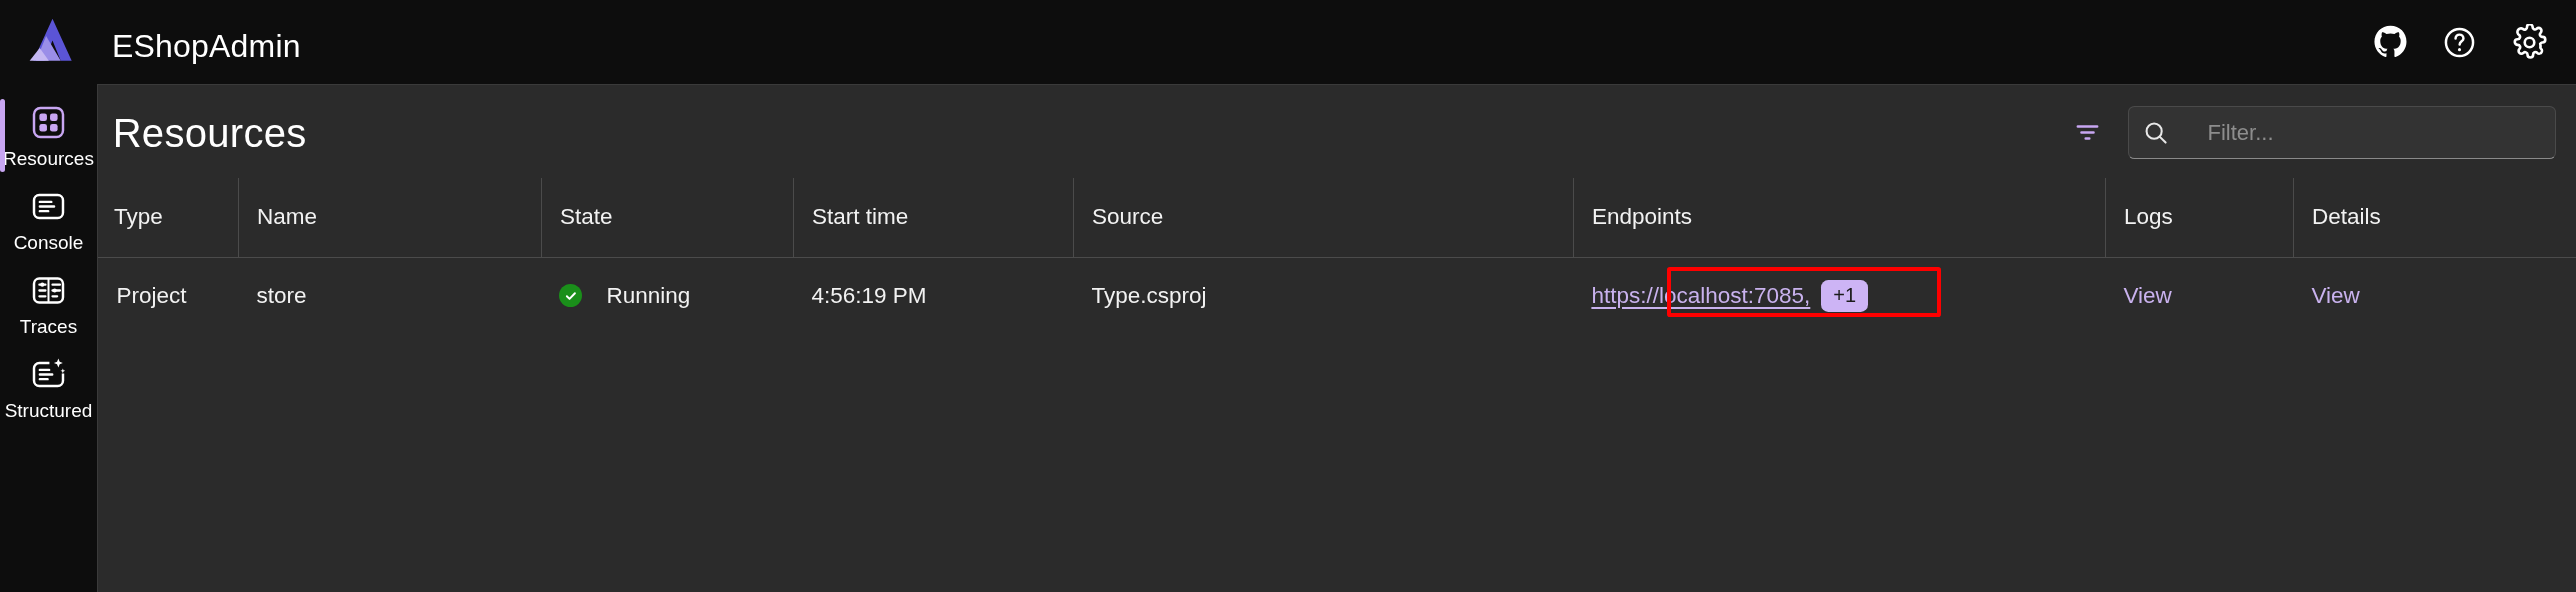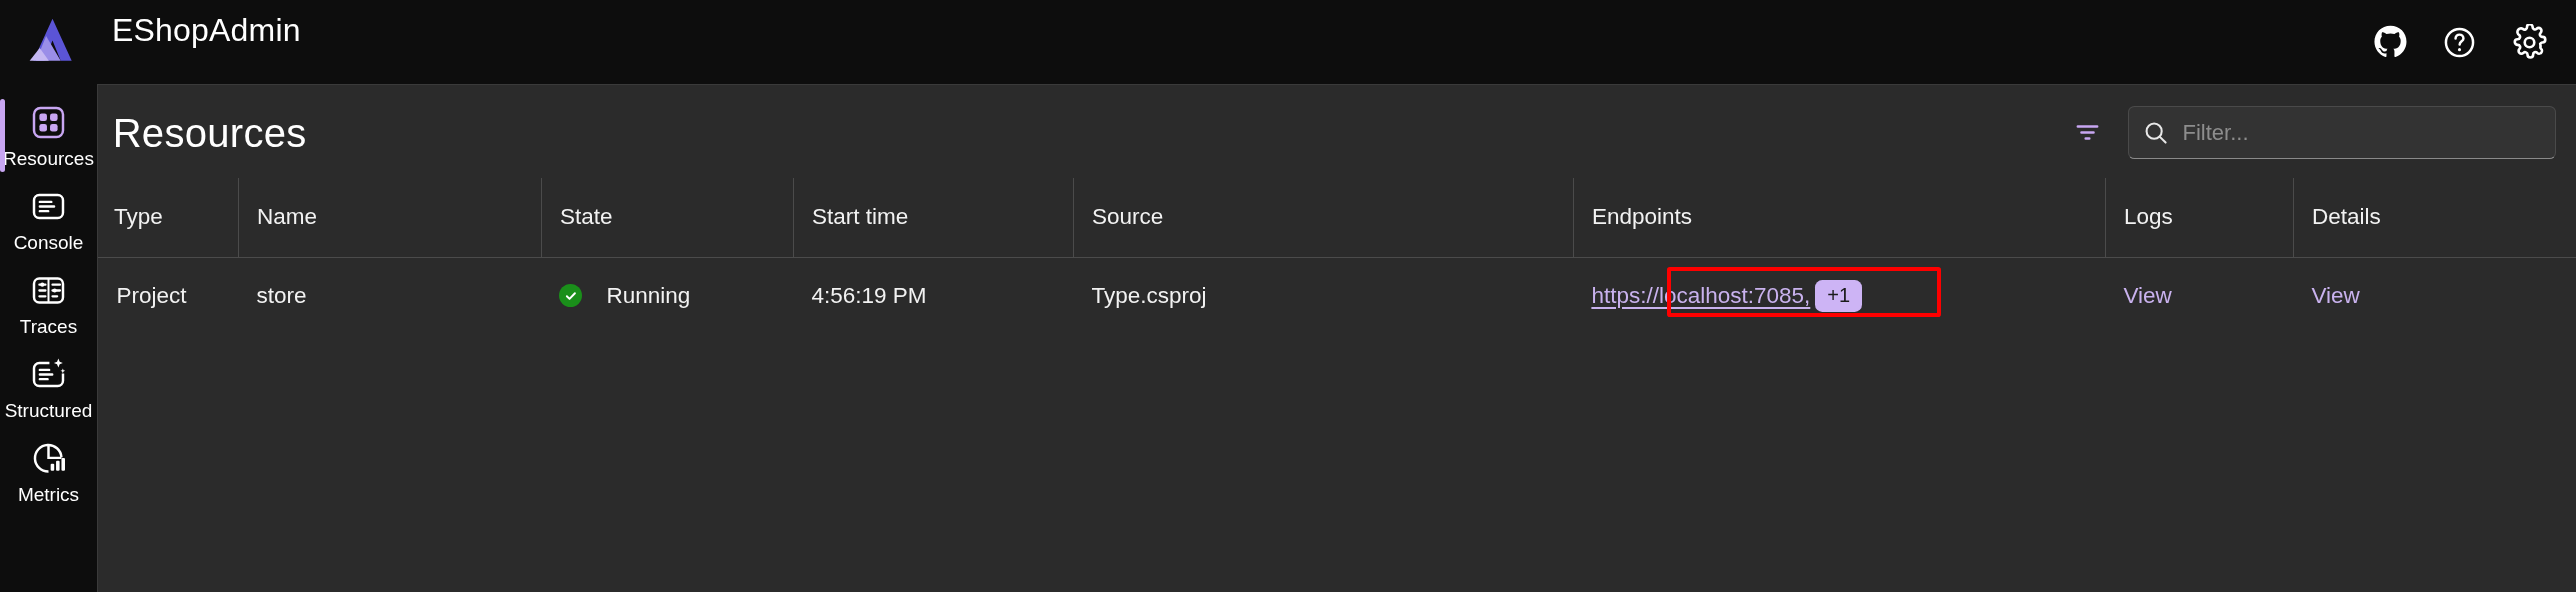--- a/index.html
+++ b/index.html
@@ -11,21 +11,21 @@
   }
   #app { position: relative; width: 2576px; height: 592px; background: #0d0d0d; }
 
   
   .topbar {
     position: absolute; left: 0; top: 0; width: 2576px; height: 84px;
     background: #0d0d0d; display: flex; align-items: center;
   }
   .brand-logo { position: absolute; left: 24px; top: 14.7px; width: 57px; height: 53px; }
   .app-title {
-    position: absolute; left: 112px; top: 12px;
+    position: absolute; left: 112px; top: 28px;
     font-size: 32px; color: #ffffff; letter-spacing: 0.2px; white-space: nowrap;
   }
   .top-actions {
     position: absolute; right: 26px; top: 0; height: 84px;
     display: flex; align-items: center; gap: 27.5px;
   }
   .top-icon {
     width: 42px; height: 42px; display: flex; align-items: center; justify-content: center;
     color: #ffffff; cursor: pointer;
   }
@@ -66,21 +66,21 @@
     cursor: pointer; color: #c8a6f2;
   }
   .search-box {
     width: 428px; height: 53px; background: #333333;
     border: 0.9px solid #4a4a4a; border-bottom: 0.9px solid #8a8a8a; border-radius: 6.4px;
     display: flex; align-items: center; padding: 0 13px; gap: 13px;
   }
   .search-ico { color: #e8e8e8; display: flex; align-items: center; }
   .search-box input {
     flex: 1; background: transparent; border: none; outline: none;
-    color: #e8e8e8; font-size: 22px; font-family: "Liberation Sans", sans-serif;
+    color: #e8e8e8; font-size: 22px; font-family: "Liberation Sans", sans-serif; margin-left: 25px;
   }
   .search-box input::placeholder { color: #8d8d8d; }
 
   
   .tbl { width: 100%; border-collapse: collapse; table-layout: fixed; }
   .tbl thead th {
     text-align: left; font-weight: 400; font-size: 22.5px; color: #f2f2f2;
     height: 79px; padding: 0 0 0 18.4px; vertical-align: middle;
     border-bottom: 0.9px solid #4b4b4b; border-left: 0.9px solid #4b4b4b;
     position: relative;
@@ -101,21 +101,21 @@
 
   .state-cell { display: flex; align-items: center; gap: 24px; }
   .dot-ok {
     width: 23px; height: 23px; border-radius: 50%; background: #1a8f1a;
     display: flex; align-items: center; justify-content: center; flex: none;
   }
   .link {
     color: #c9b2ee; text-decoration: none; cursor: pointer; font-size: 22.5px;
   }
   .link.underline { text-decoration: underline; text-underline-offset: 3.7px; }
-  .endpoint-wrap { display: flex; align-items: center; gap: 5px; }
+  .endpoint-wrap { display: flex; align-items: center; gap: 11px; }
   .badge-more {
     background: #cdb4f5; color: #1b1b1b; font-size: 20px;
     border-radius: 7.3px; padding: 4.6px 12px; line-height: 1.15; white-space: nowrap;
   }
 
   
   .hl-box {
     position: absolute; left: 1667px; top: 267px; width: 274px; height: 50px;
     border: 4.6px solid #fe0000; border-radius: 2.8px; pointer-events: none;
   }
@@ -200,32 +200,20 @@
         <svg width="37" height="37" viewBox="0 0 24 24" fill="none" stroke="currentColor" stroke-width="1.6">
           <path d="M21.4 11.4v4.6a3.4 3.4 0 0 1-3.4 3.4H6a3.4 3.4 0 0 1-3.4-3.4V8a3.4 3.4 0 0 1 3.4-3.4h6.6"></path>
           <path d="M6.4 9h6M6.4 12h8M6.4 15h5" stroke-linecap="round"></path>
           <path d="M18.4 1.6l.85 2.05 2.05.85-2.05.85-.85 2.05-.85-2.05-2.05-.85 2.05-.85z" fill="currentColor" stroke="none"></path>
           <path d="M21.3 8.1l.45 1.08 1.08.45-1.08.45-.45 1.08-.45-1.08-1.08-.45 1.08-.45z" fill="currentColor" stroke="none"></path>
         </svg>
       </span>
       <span class="nav-label">Structured</span>
     </div>
 
-    <div class="nav-item">
-      <span class="nav-ico">
-        <svg width="37" height="37" viewBox="0 0 24 24" fill="none" stroke="currentColor" stroke-width="1.6">
-          <path d="M20.4 11.2A8.6 8.6 0 1 0 12 20.4"></path>
-          <path d="M12 3.4v8.2h8.4"></path>
-          <rect x="13.4" y="15.4" width="2.3" height="4.6" rx=".7" fill="currentColor" stroke="none"></rect>
-          <rect x="16.9" y="13.4" width="2.3" height="6.6" rx=".7" fill="currentColor" stroke="none"></rect>
-          <rect x="20.4" y="11.6" width="2.3" height="8.4" rx=".7" fill="currentColor" stroke="none"></rect>
-        </svg>
-      </span>
-      <span class="nav-label">Metrics</span>
-    </div>
   </nav>
 
   <main class="panel">
 
     <div class="panel-head">
       <div class="page-title">Resources</div>
 
       <div class="head-tools">
         <div class="filter-btn">
           <svg width="29" height="29" viewBox="0 0 24 24" stroke="currentColor" stroke-width="2.1" stroke-linecap="round">

